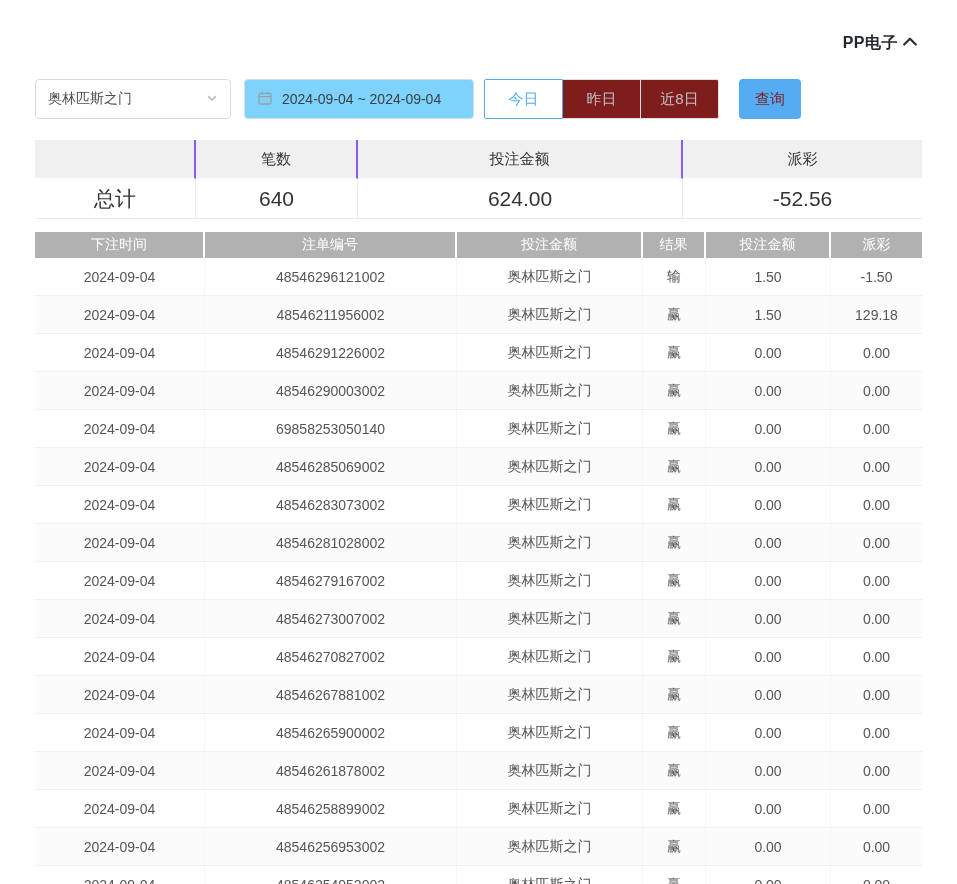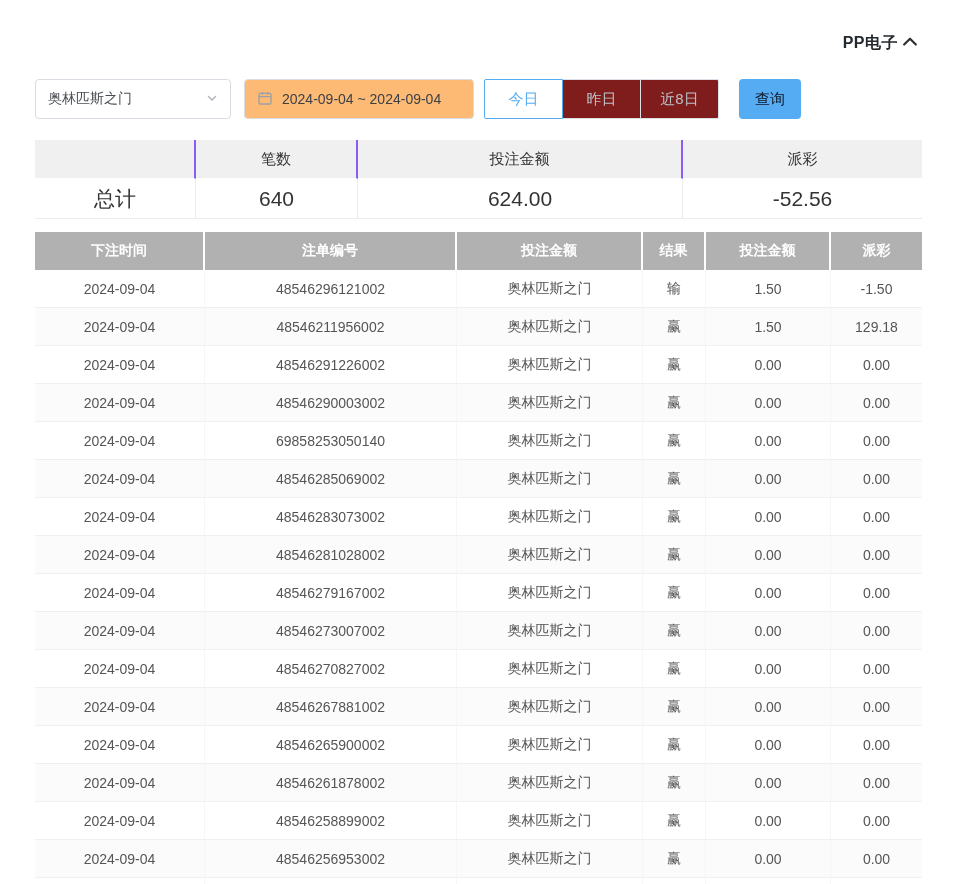--- a/index.html
+++ b/index.html
@@ -20,60 +20,60 @@
   .select-box {
     width: 196px; height: 40px;
     border: 1px solid #d9dce2; border-radius: 4px;
     display: flex; align-items: center; justify-content: space-between;
     padding: 0 12px; font-size: 14px; color: #4a4f55; cursor: pointer; background: #fff;
   }
   .date-box {
     margin-left: 13px; width: 230px; height: 40px;
     border: 1px solid #d9dce2; border-radius: 4px;
     display: flex; align-items: center; gap: 9px;
-    padding: 0 12px; font-size: 14px; color: #3c4046; cursor: pointer; background: #fdba74;
+    padding: 0 12px; font-size: 14px; color: #3c4046; cursor: pointer; background: #7dd3fc;
   }
 
   .btn-group { margin-left: 10px; display: flex; }
   .quick-btn {
     width: 79px; height: 40px; background: #7f1d1d;
     border: 1px solid #dcdfe6; color: #bcc0c6; font-size: 15px; cursor: pointer;
     margin-left: -1px;
   }
   .quick-btn:first-child { margin-left: 0; border-radius: 2px 0 0 2px; }
   .quick-btn:last-child { border-radius: 0 2px 2px 0; }
   .quick-btn.active {
     color: var(--accent, #55acf2);
     border-color: var(--accent, #55acf2);
     position: relative; z-index: 1; background: #fff;
   }
   .search-btn {
     margin-left: 20px; width: 62px; height: 40px;
     background: var(--accent, #55acf2); border: none; border-radius: 4px;
-    color: #0f172a; font-size: 15px; cursor: pointer;
+    color: #7f1d1d; font-size: 15px; cursor: pointer;
   }
 
   table { border-collapse: separate; border-spacing: 0; width: 100%; table-layout: fixed; }
 
   .summary-table { margin-top: 21px; }
   .summary-table th {
     height: 39px; background: #f0f0f0; font-weight: normal;
     font-size: 15px; color: #333; border-right: 2px solid #8b5cf6; border-bottom: 1px solid #fff;
   }
   .summary-table th:last-child { border-right: none; }
   .summary-table td {
     height: 40px; text-align: center; font-size: 21px; color: #333;
     background: #fff; border-bottom: 1px solid #ececec; border-right: 1px solid #ececec;
   }
   .summary-table td:last-child { border-right: none; }
 
   .records-table { margin-top: 13px; }
   .records-table th {
-    height: 38px; background: var(--table-header, #b1b1b1); color: #fff;
-    font-size: 14px; font-weight: bold; border-right: 2px solid #fff;
+    height: 26px; background: var(--table-header, #b1b1b1); color: #fff;
+    font-size: 14px; font-weight: normal; border-right: 2px solid #fff;
   }
   .records-table th:last-child { border-right: none; }
   .records-table td {
     height: 38px; text-align: center; font-size: 14px; color: #555;
     border-bottom: 1px solid #f0f0f0; border-right: 1px solid #f6f6f6; background: #fff;
   }
   .records-table td:last-child { border-right: none; }
   .records-table tbody tr:nth-child(even) td { background: #fbfbfb; }
 
   .neg { color: var(--negative, #e25c68); }

